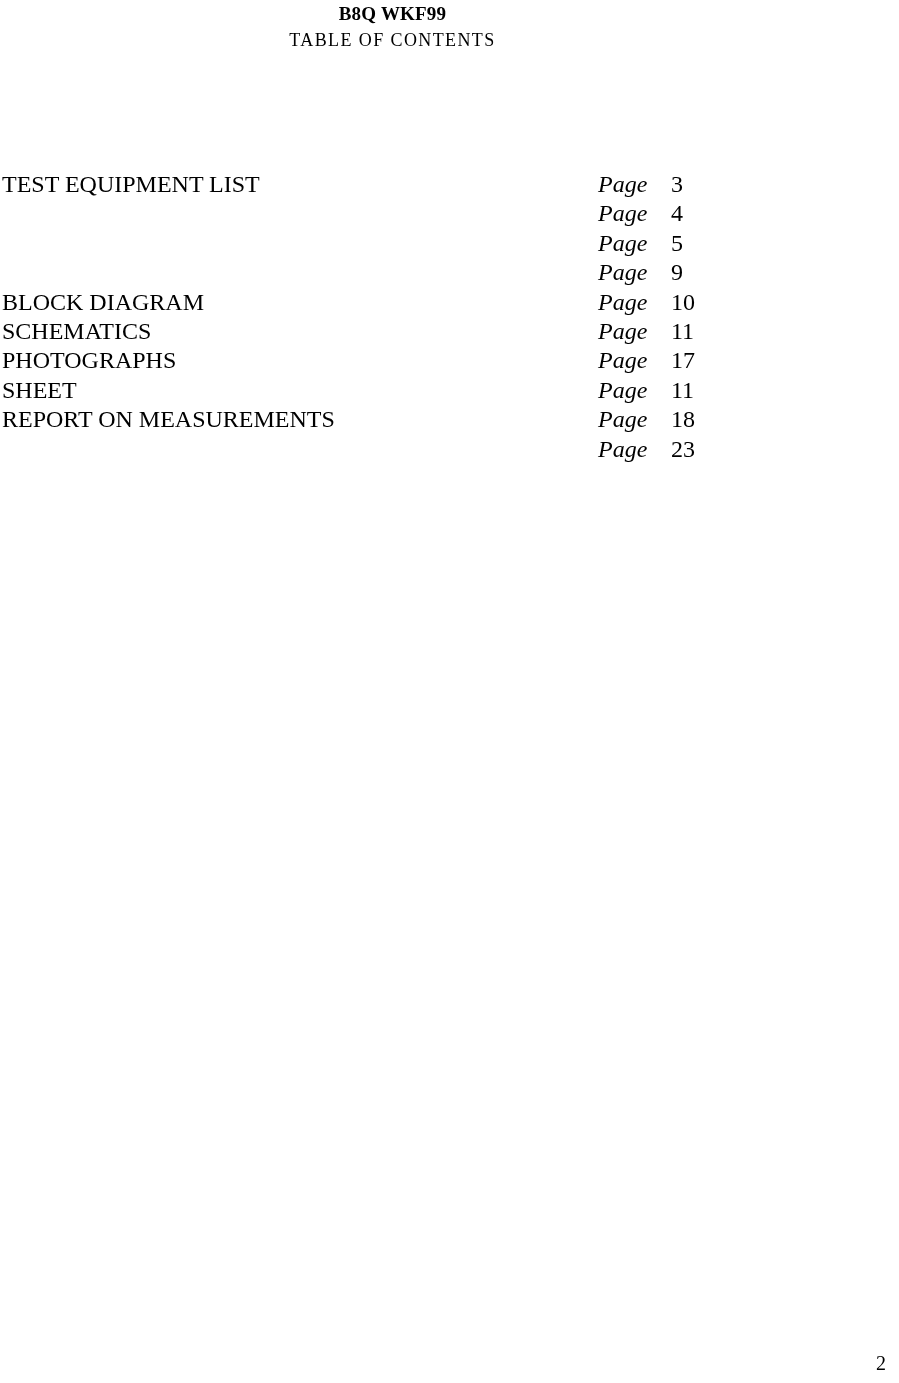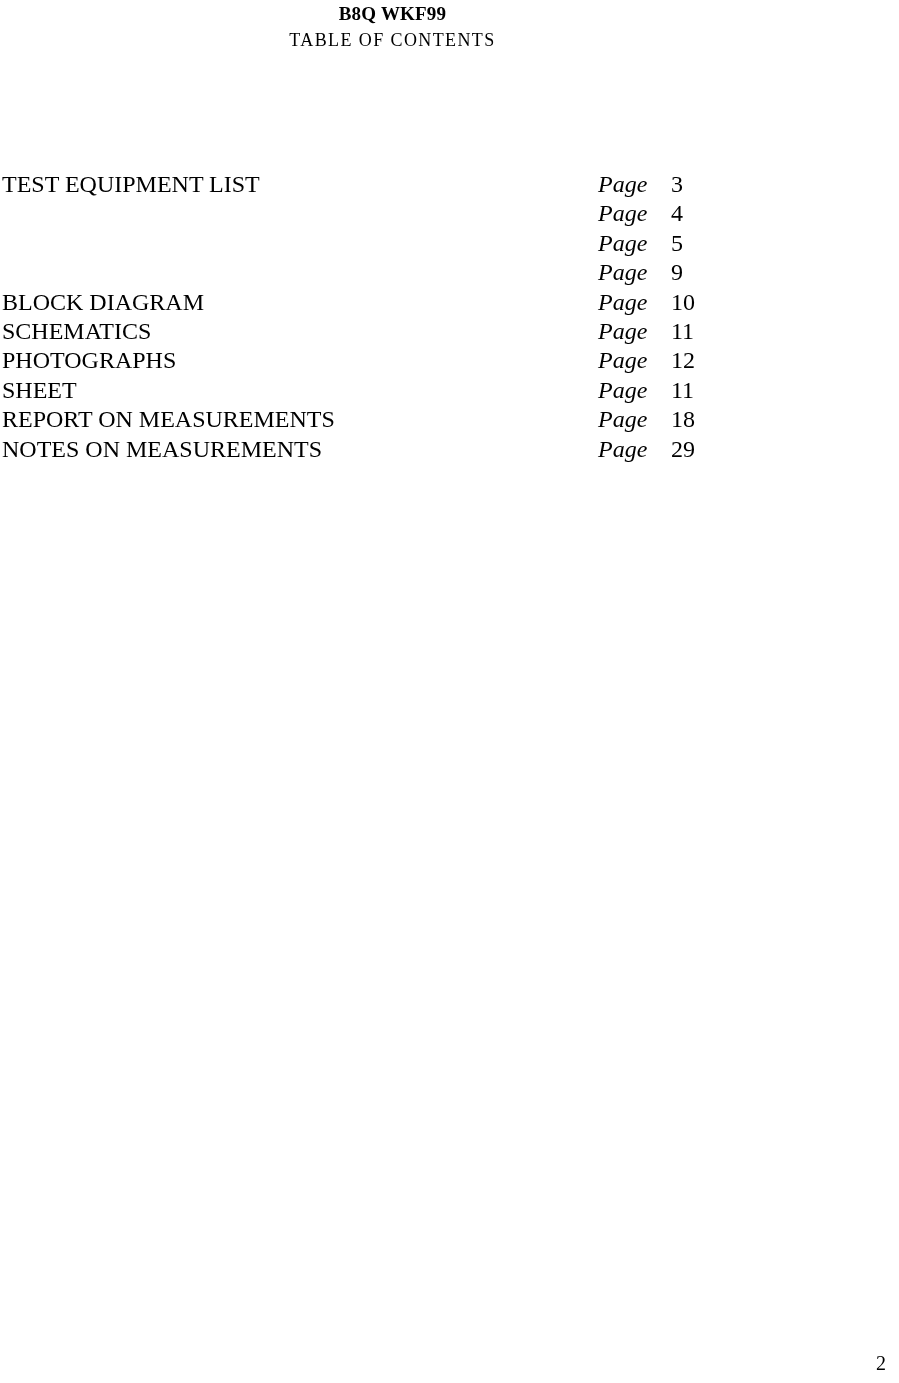--- a/index.html
+++ b/index.html
@@ -129,38 +129,37 @@
 
     <div class="toc-row">
       <span class="toc-title">SCHEMATICS</span>
       <span class="toc-pagelabel">Page</span>
       <span class="toc-pagenum">11</span>
     </div>
 
     <div class="toc-row">
       <span class="toc-title">PHOTOGRAPHS</span>
       <span class="toc-pagelabel">Page</span>
-      <span class="toc-pagenum">12</span>
+      <span class="toc-pagenum">17</span>
     </div>
 
     <div class="toc-row">
       <span class="toc-title">SHEET</span>
       <span class="toc-pagelabel">Page</span>
       <span class="toc-pagenum">11</span>
     </div>
 
     <div class="toc-row">
       <span class="toc-title">REPORT ON MEASUREMENTS</span>
       <span class="toc-pagelabel">Page</span>
       <span class="toc-pagenum">18</span>
     </div>
 
     <div class="toc-row">
-      <span class="toc-title">NOTES ON MEASUREMENTS</span>
       <span class="toc-pagelabel">Page</span>
-      <span class="toc-pagenum">29</span>
+      <span class="toc-pagenum">23</span>
     </div>
 
   </div>
 
   <div class="page-footer">2</div>
 
 </div>
 
 </body></html>

